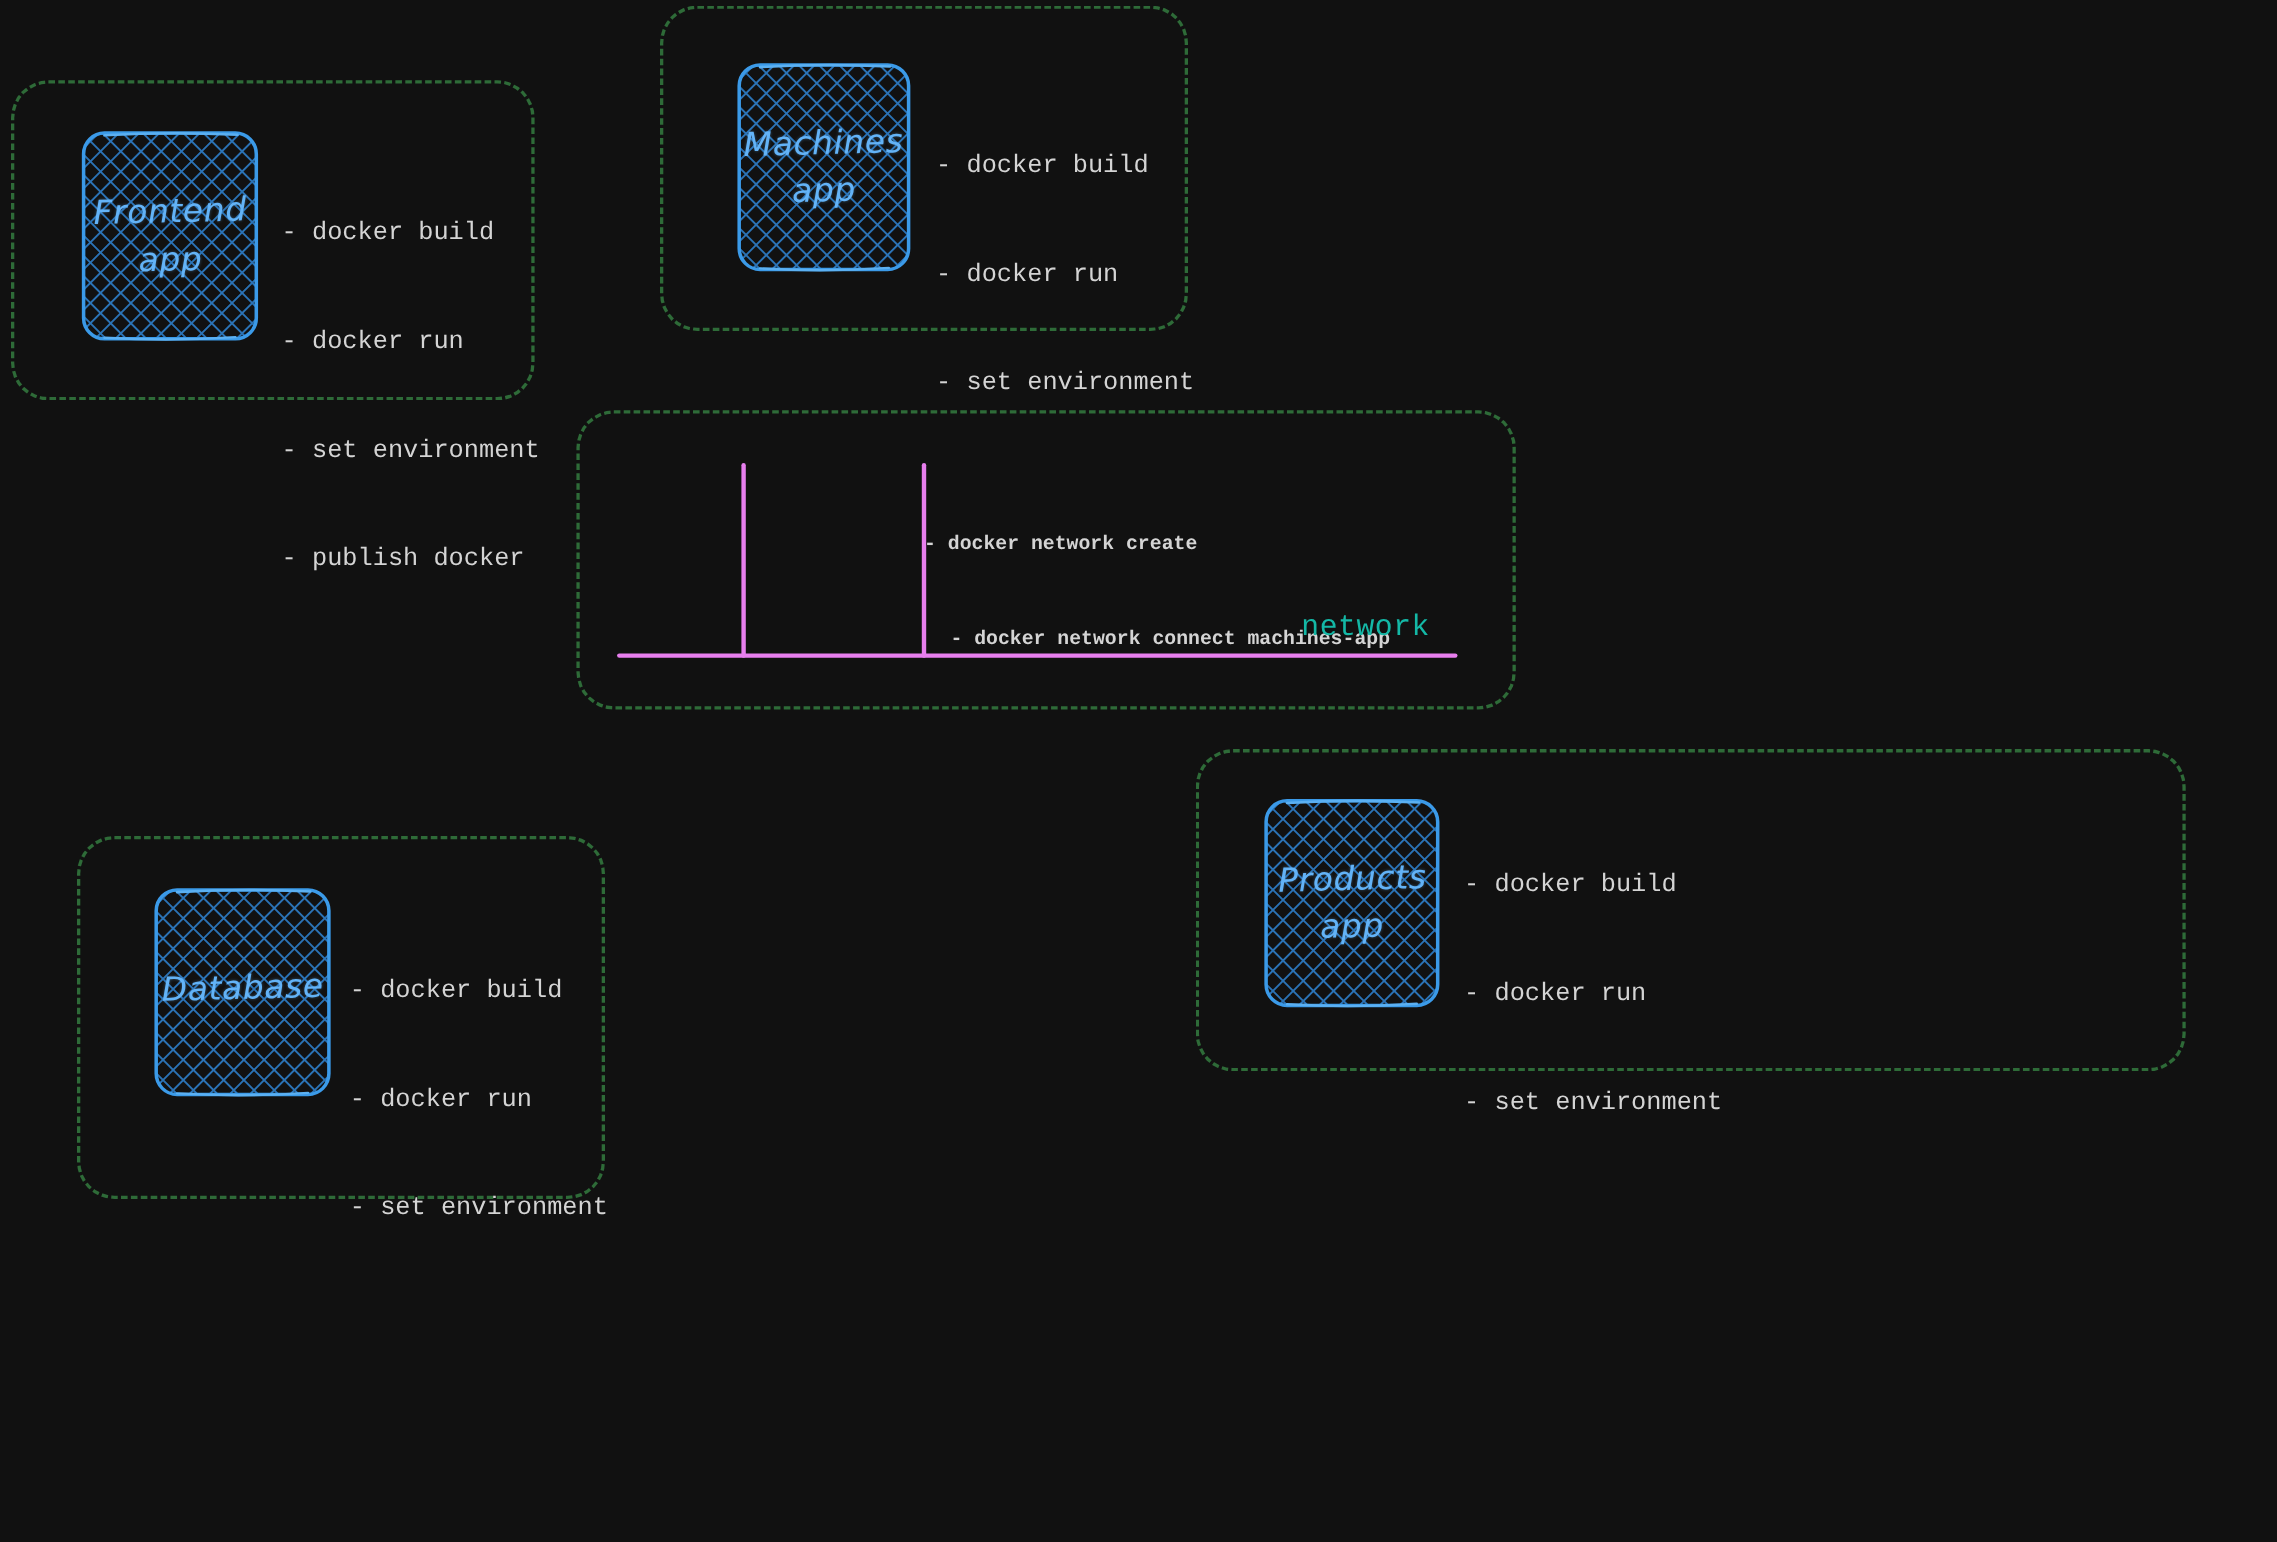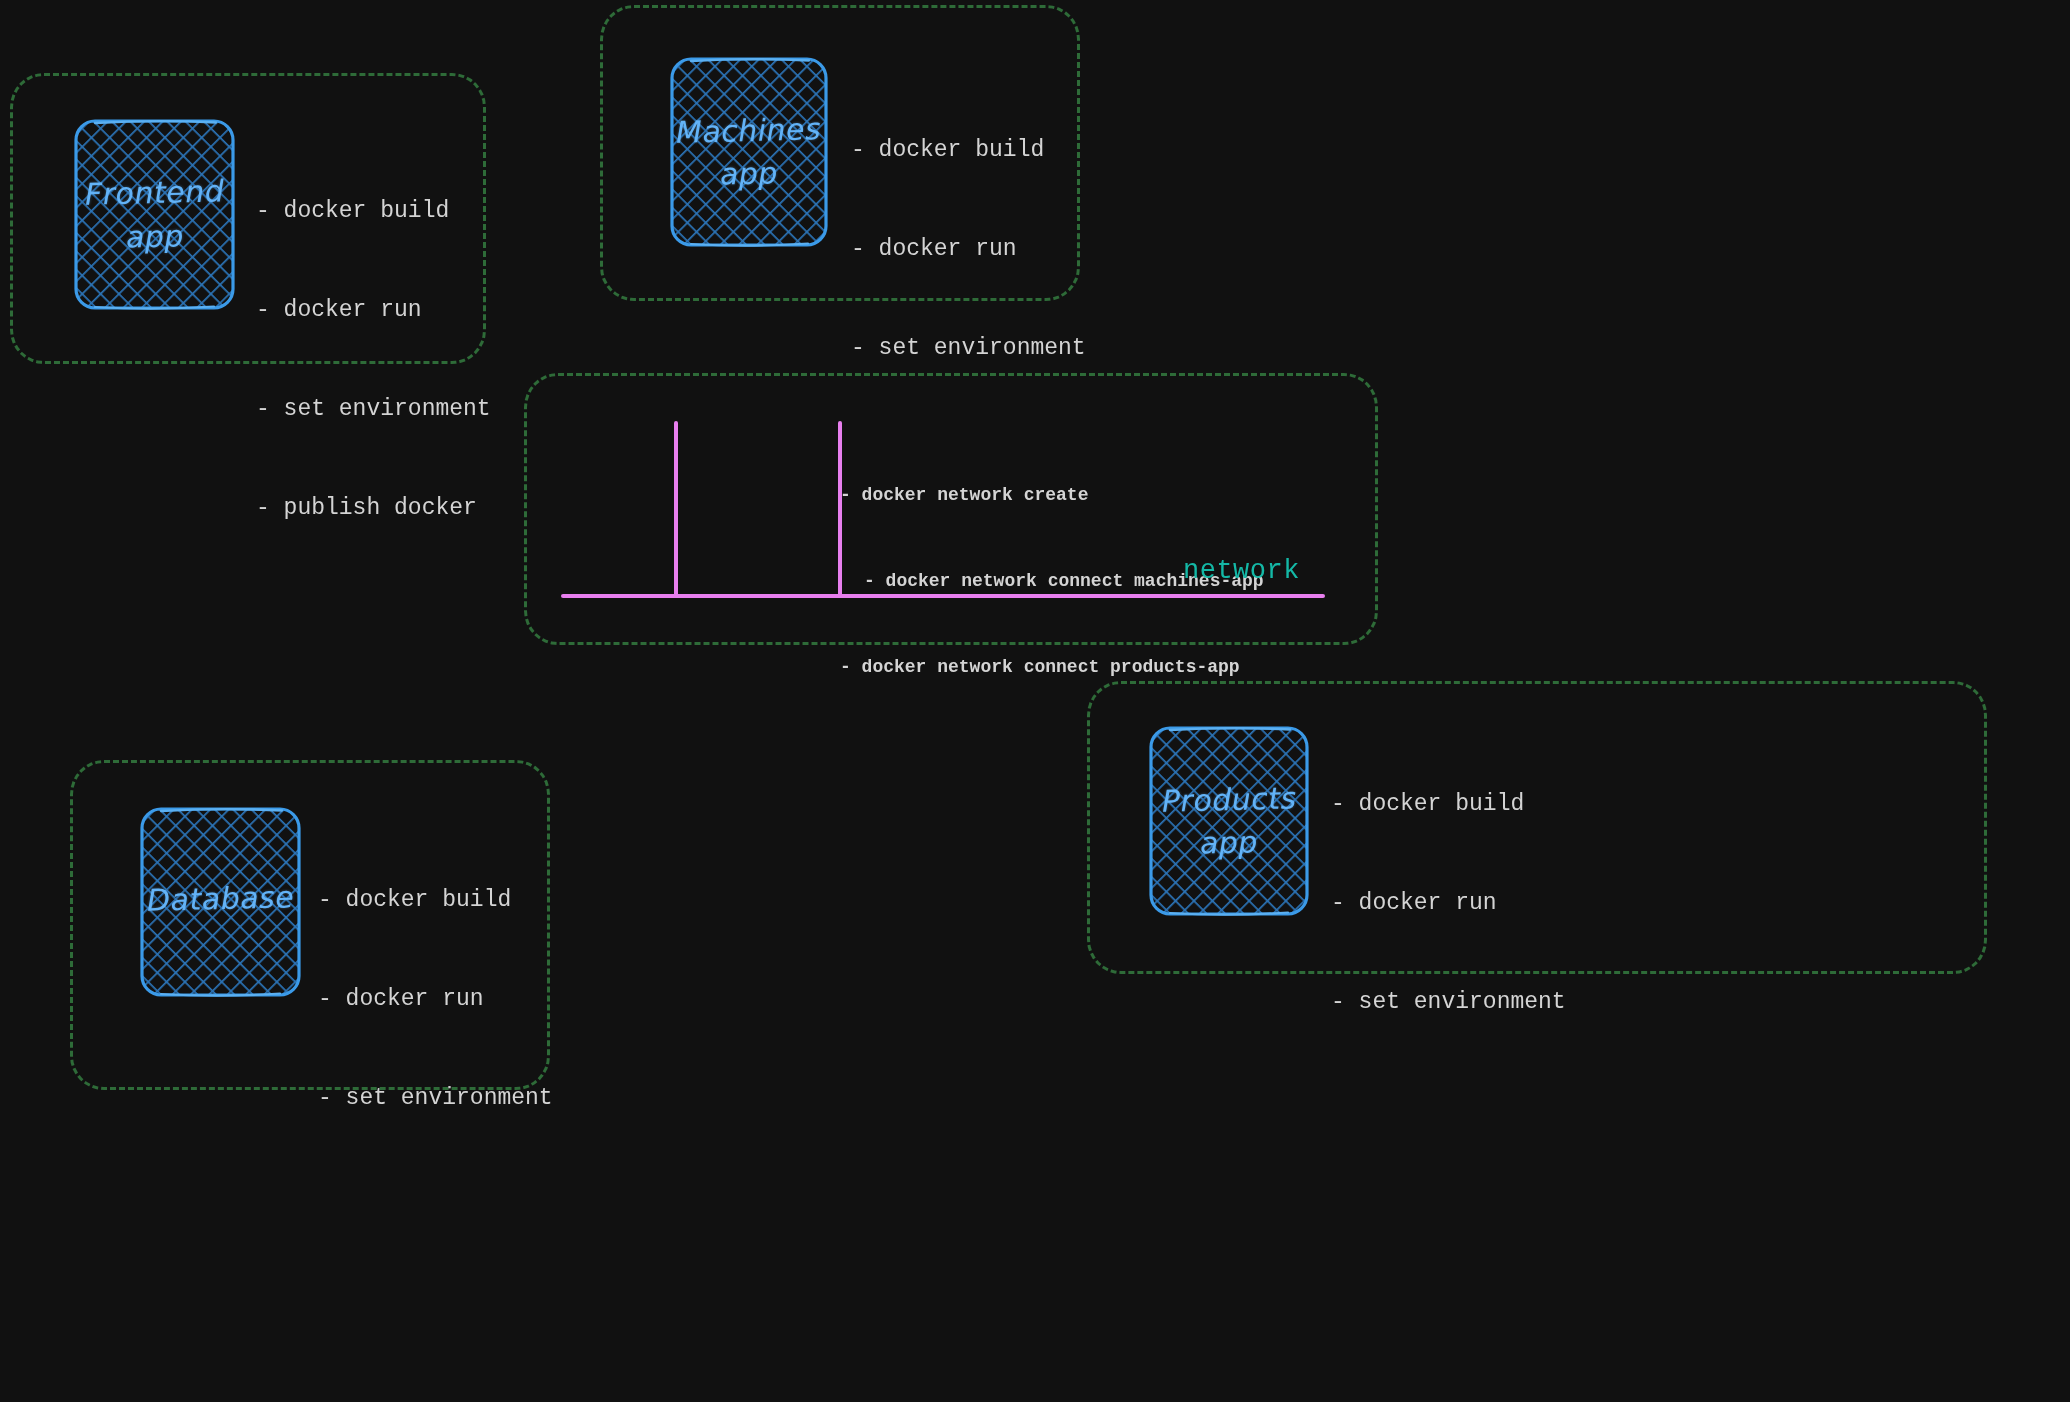--- a/index.html
+++ b/index.html
@@ -168,21 +168,20 @@
     <span class="cmd">- set environment</span>
   </div>
 
   <div class="net-v" style="left:674px; top:421px; height:177px;"></div>
   <div class="net-v" style="left:838px; top:421px; height:177px;"></div>
   <div class="net-h" style="left:561px; top:594px; width:764px;"></div>
 
   <div class="cmdlist" style="left:840px; top:430px; line-height:26px; font-size:18px;font-weight:bold;">
     <span class="cmd" style="display:block; margin-bottom:8px;">- docker network create</span>
     <span class="cmd" style="display:block; margin-bottom:8px;margin-left:24px;">- docker network connect machines-app</span>
-    <span class="cmd" style="display:block;">- docker network connect products-app</span>
   </div>
 
   <div class="net-label" style="left:1183px; top:556px;">network</div>
 
   <div class="node" style="left:1148px; top:725px; width:162px; height:192px;">
     <svg viewBox="0 0 162 192" preserveAspectRatio="none">
       <defs>
         <pattern id="hatchC" width="13" height="13" patternUnits="userSpaceOnUse" patternTransform="rotate(45)">
           <line x1="0" y1="0" x2="0" y2="13" stroke="#2b74b8" stroke-width="3.4"></line>
           <line x1="0" y1="0" x2="13" y2="0" stroke="#2b74b8" stroke-width="3.4"></line>

